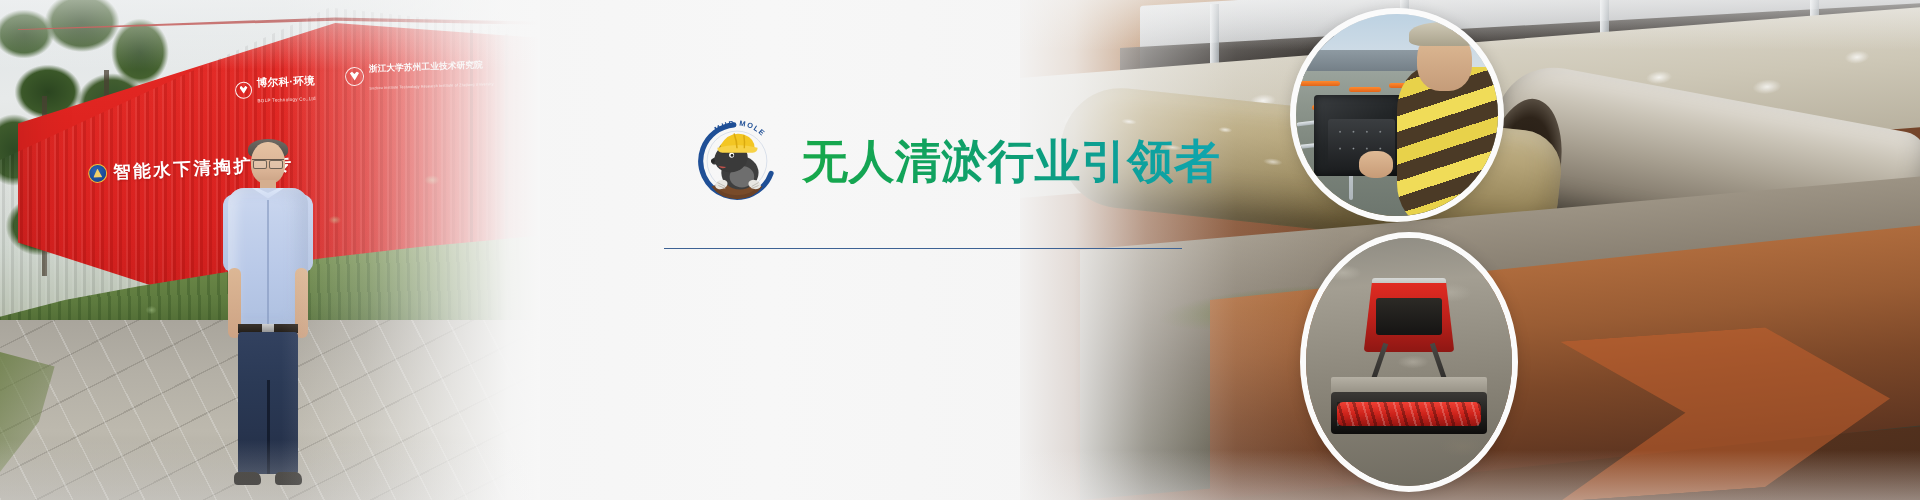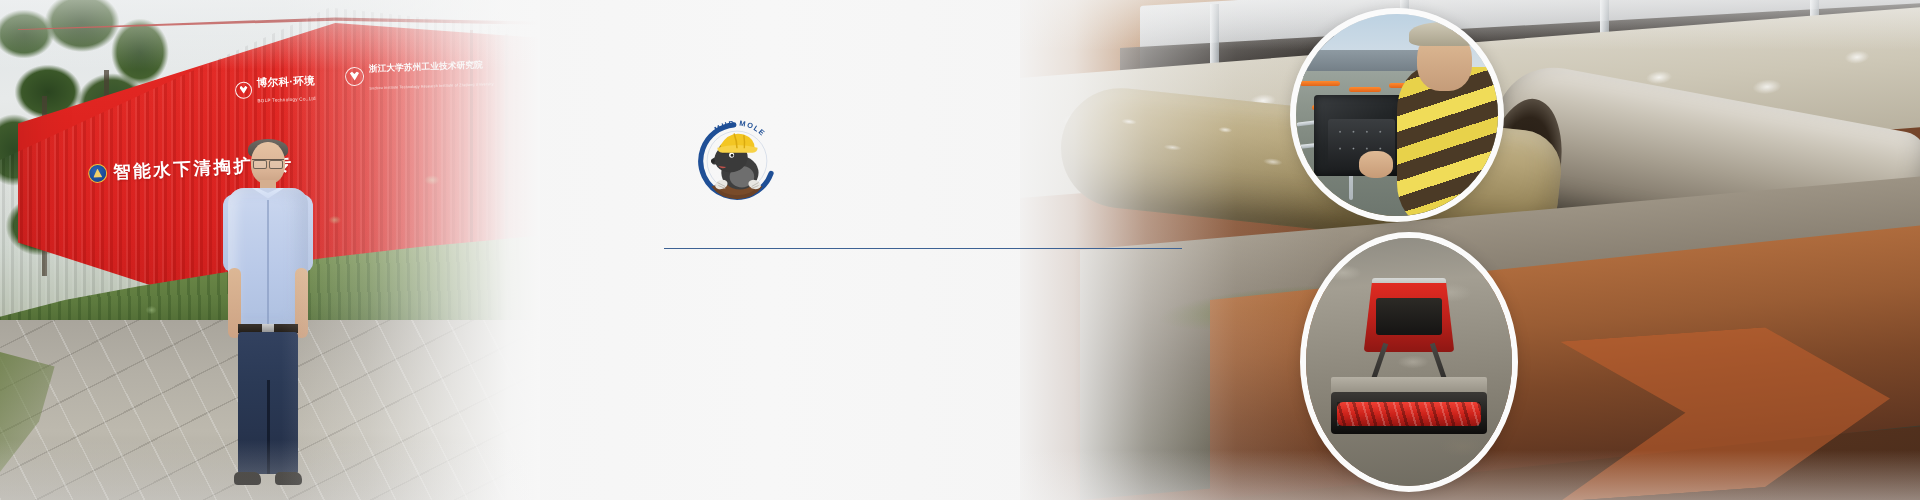--- a/index.html
+++ b/index.html
@@ -629,18 +629,19 @@
           <ellipse cx="68" cy="74" rx="6.5" ry="4.6" fill="#e8e6e1" transform="rotate(16 68 74)"></ellipse>
           <path d="M 30 72 L 38 76 M 31 75 L 38 78" stroke="#b9b6ae" stroke-width="0.9"></path>
           <path d="M 65 76 L 72 72 M 65 78 L 72 75" stroke="#b9b6ae" stroke-width="0.9"></path>
 
           <text font-family="Liberation Sans, sans-serif" font-size="7.6" font-weight="700" fill="#1f4f96" letter-spacing="1.3">
             <textPath href="#ringpath" startOffset="15%">MUD MOLE</textPath>
           </text>
         </svg>
       </div>
 
+      <div class="headline">无人清淤行业引领者</div>
     </div>
 
     <div class="divider"></div>
   </div>
 
 </div>
 
 </body></html>

